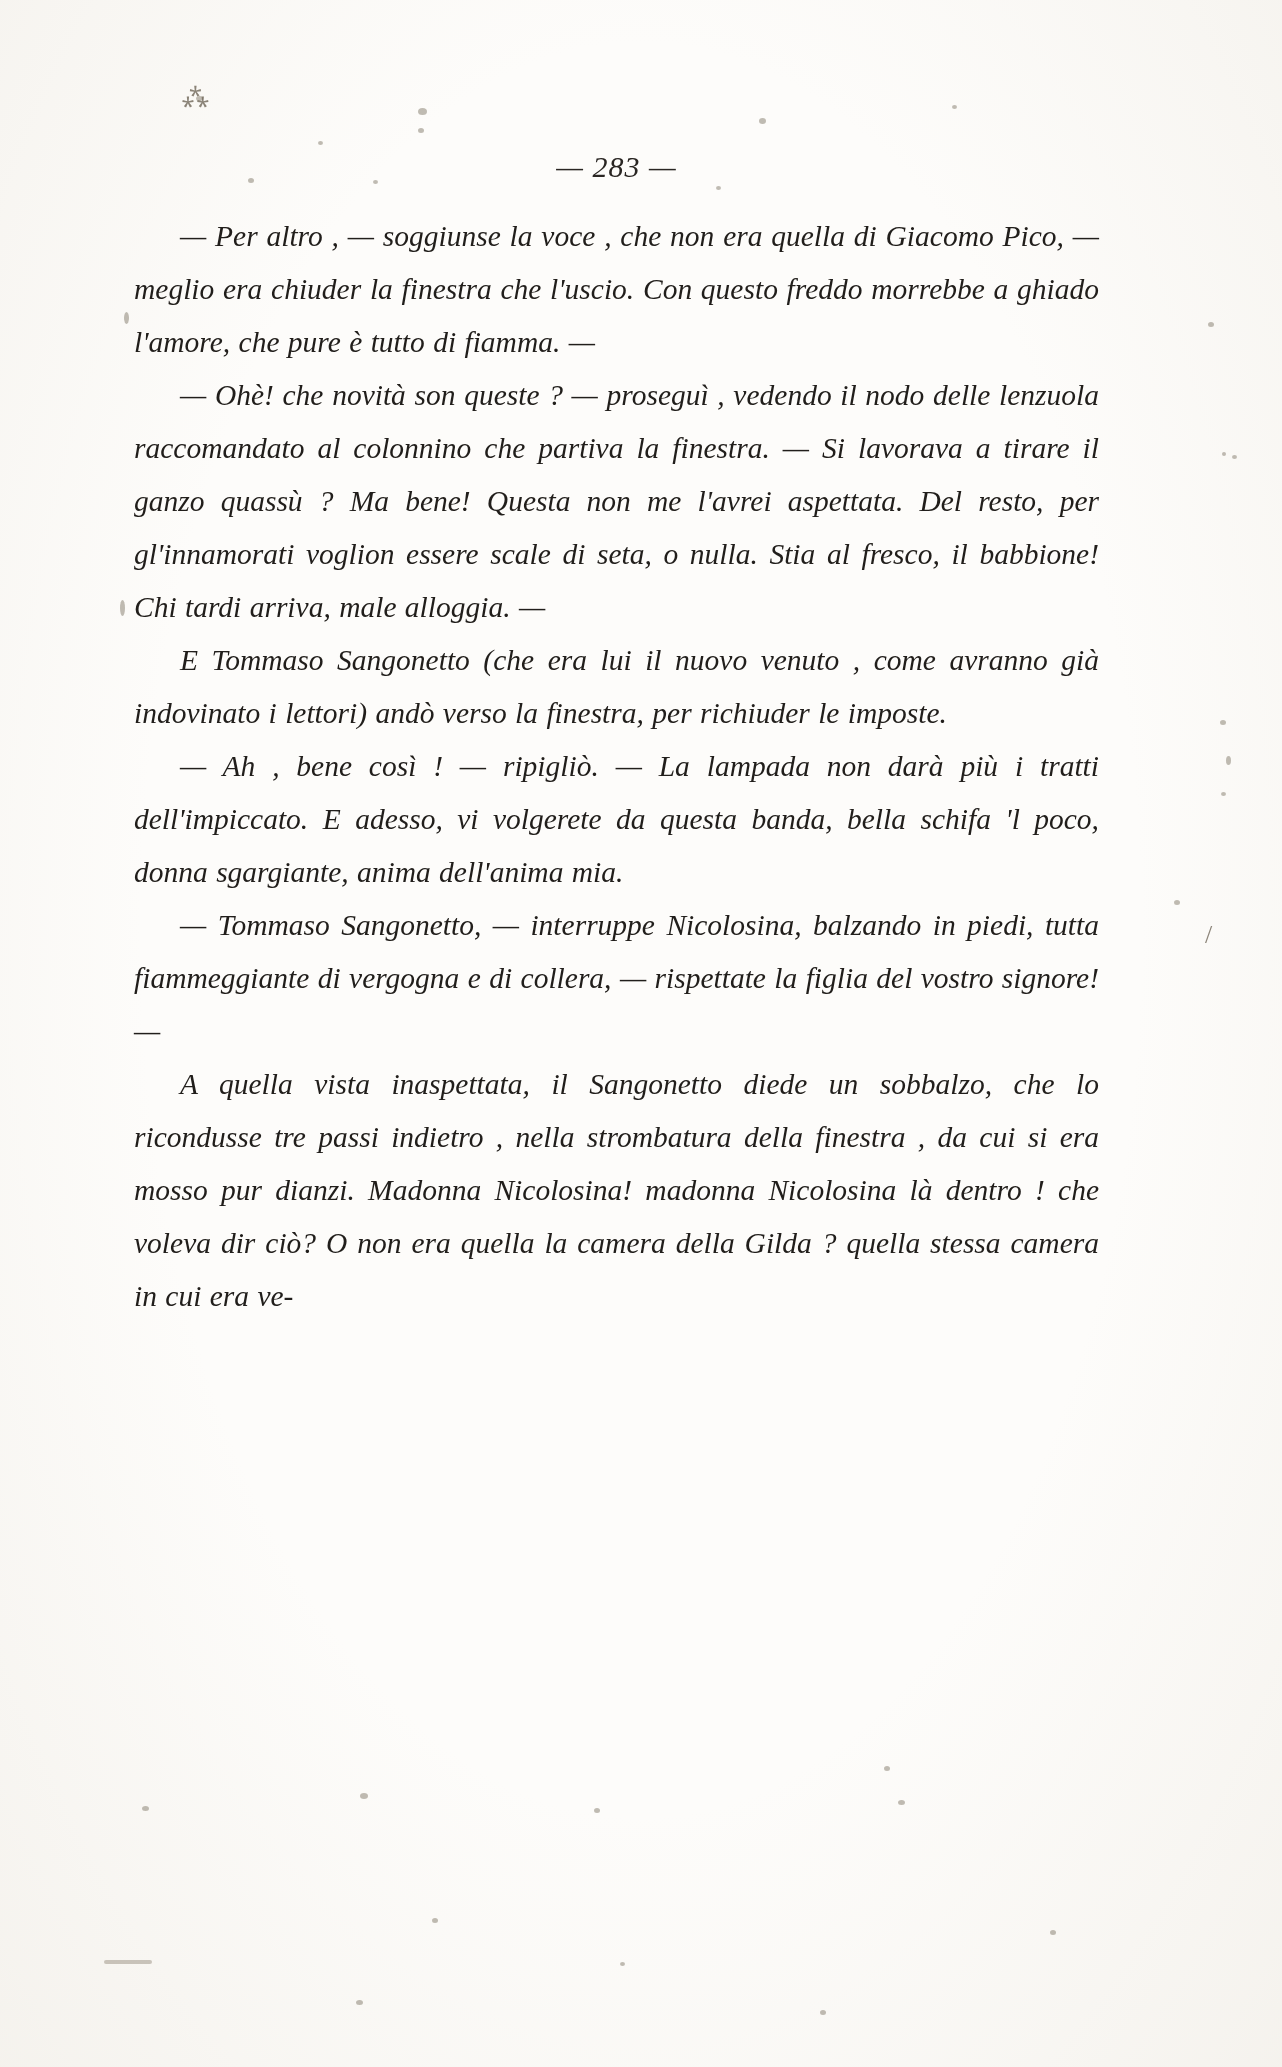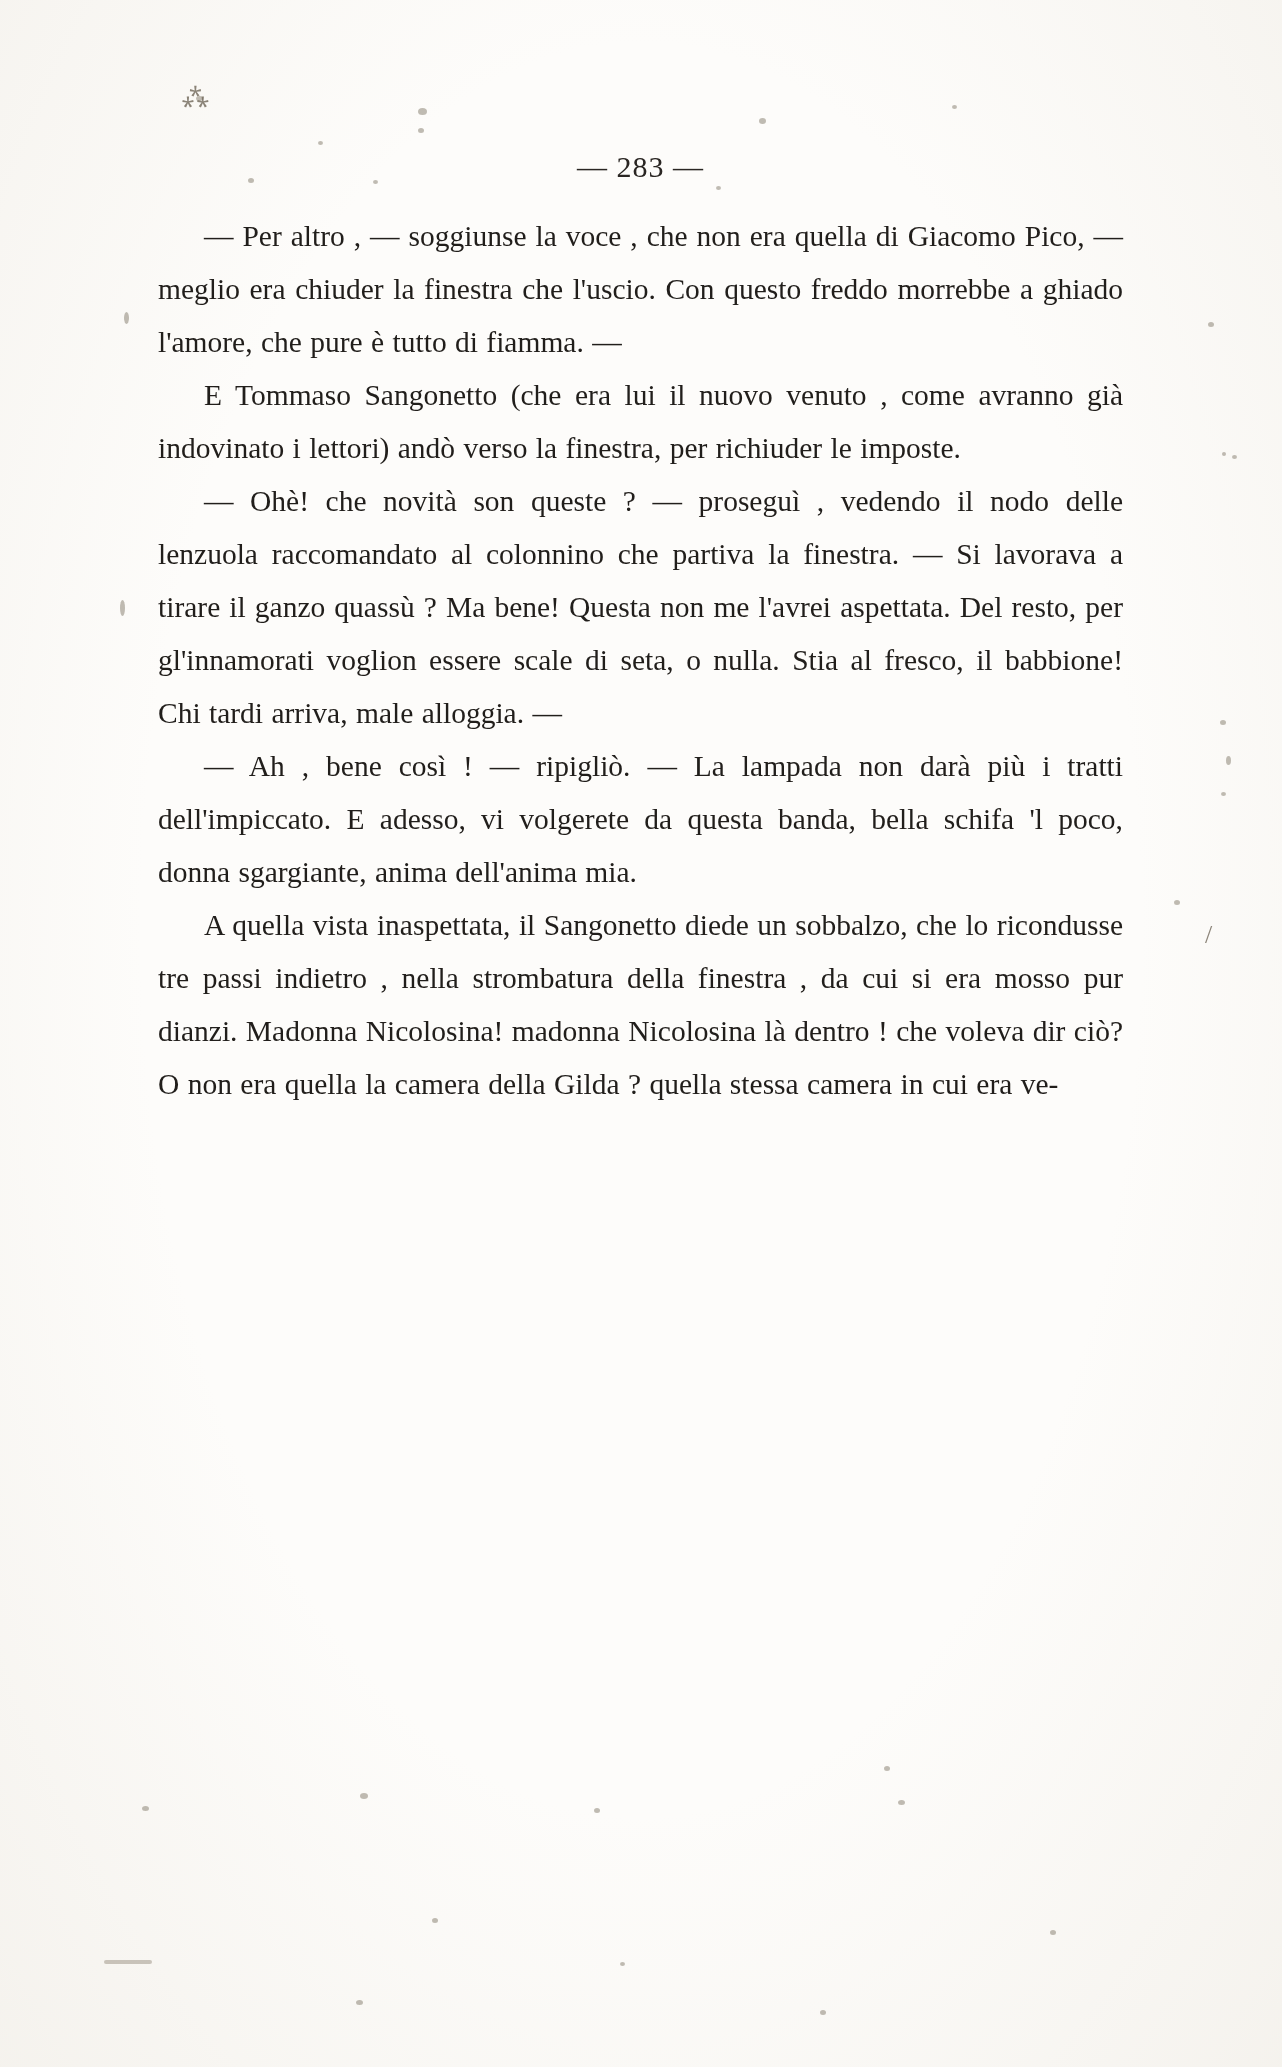--- a/index.html
+++ b/index.html
@@ -23,23 +23,24 @@
   
   .paper-tint {
     position: absolute;
     inset: 0;
     background:
       radial-gradient(ellipse at 50% 45%, rgba(255,255,255,0) 55%, rgba(226,220,208,0.30) 100%);
     pointer-events: none;
   }
   .content {
     position: absolute;
-    left: 158px;
+    left: 134px;
     top: 150px;
     width: 965px;
+    font-style: italic;
   }
   .folio {
     text-align: center;
     font-size: 30px;
     letter-spacing: 1px;
     margin-bottom: 26px;
     color: #2a2623;
   }
   .para {
     font-size: 29.5px;
@@ -107,19 +108,20 @@
   <div class="speck" style="left:104px;  top:1960px; width:48px; height:4px; border-radius:2px; opacity:.45;"></div>
 
   <span class="mark" style="left:182px; top:78px; font-size:24px;">⁂</span>
   <span class="mark" style="left:1205px; top:920px; font-size:26px;">/</span>
 
   <div class="content">
 
     <div class="folio">— 283 —</div>
 
     <p class="para indent">— Per altro , — soggiunse la voce , che non era quella di Giacomo Pico, — meglio era chiuder la finestra che l'uscio. Con questo freddo morrebbe a ghiado l'amore, che pure è tutto di fiamma. —</p>
+    <p class="para indent">— Ohè! che novità son queste ? — proseguì , vedendo il nodo delle lenzuola raccomandato al colonnino che partiva la finestra. — Si lavorava a tirare il ganzo quassù ? Ma bene! Questa non me l'avrei aspettata. Del resto, per gl'innamorati voglion essere scale di seta, o nulla. Stia al fresco, il babbione! Chi tardi arriva, male alloggia. —</p>
     <p class="para indent">E Tommaso Sangonetto (che era lui il nuovo venuto , come avranno già indovinato i lettori) andò verso la finestra, per richiuder le imposte.</p>
-    <p class="para indent">— Ohè! che novità son queste ? — proseguì , vedendo il nodo delle lenzuola raccomandato al colonnino che partiva la finestra. — Si lavorava a tirare il ganzo quassù ? Ma bene! Questa non me l'avrei aspettata. Del resto, per gl'innamorati voglion essere scale di seta, o nulla. Stia al fresco, il babbione! Chi tardi arriva, male alloggia. —</p>
     <p class="para indent">— Ah , bene così ! — ripigliò. — La lampada non darà più i tratti dell'impiccato. E adesso, vi volgerete da questa banda, bella schifa 'l poco, donna sgargiante, anima dell'anima mia.</p>
+    <p class="para indent">— Tommaso Sangonetto, — interruppe Nicolosina, balzando in piedi, tutta fiammeggiante di vergogna e di collera, — rispettate la figlia del vostro signore! —</p>
     <p class="para indent">A quella vista inaspettata, il Sangonetto diede un sobbalzo, che lo ricondusse tre passi indietro , nella strombatura della finestra , da cui si era mosso pur dianzi. Madonna Nicolosina! madonna Nicolosina là dentro ! che voleva dir ciò? O non era quella la camera della Gilda ? quella stessa camera in cui era ve-</p>
 
   </div>
 </div>
 
 </body></html>

